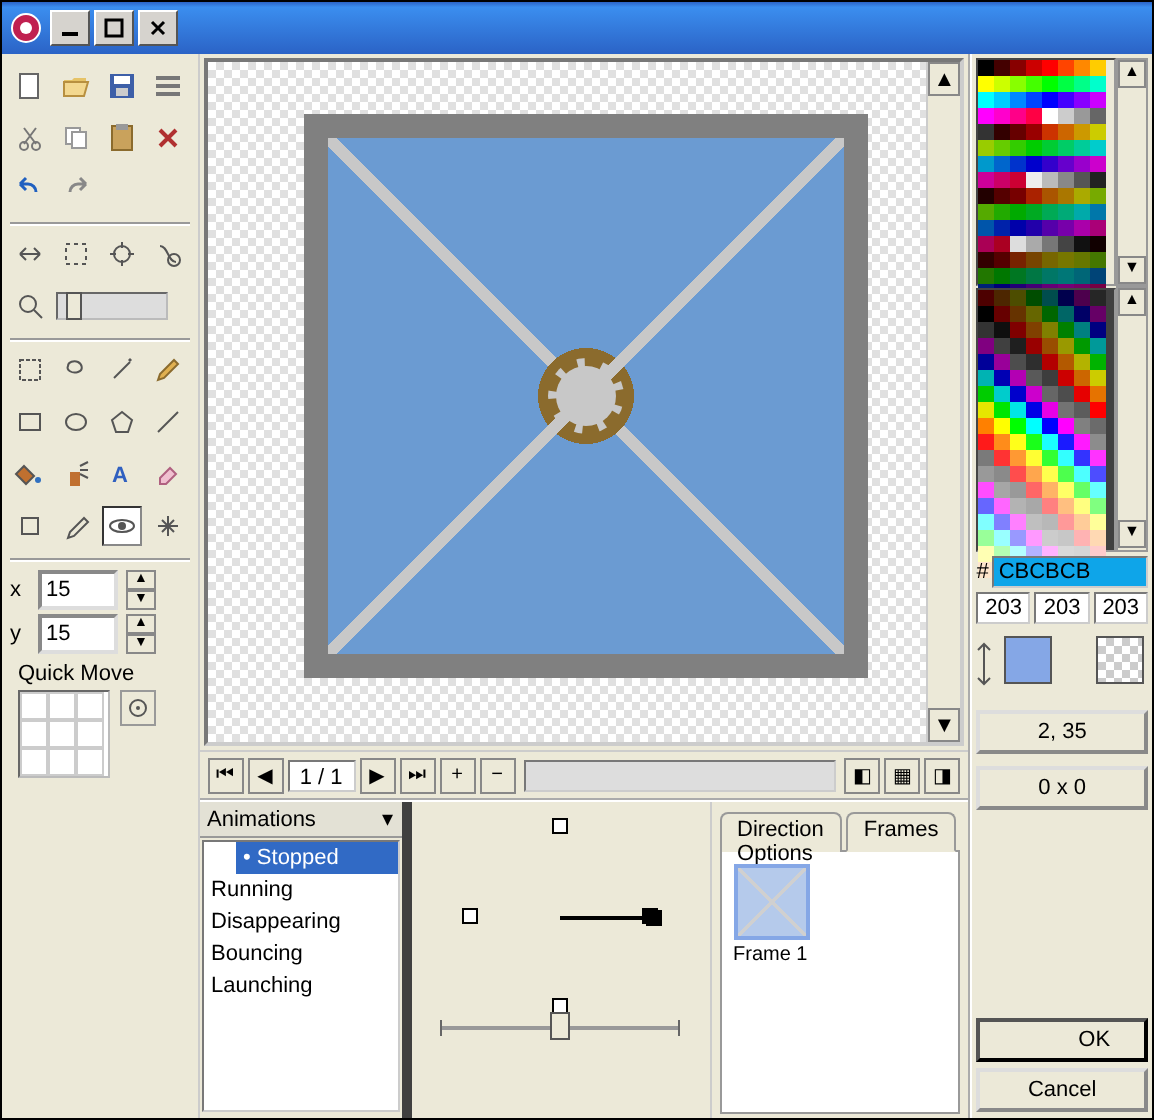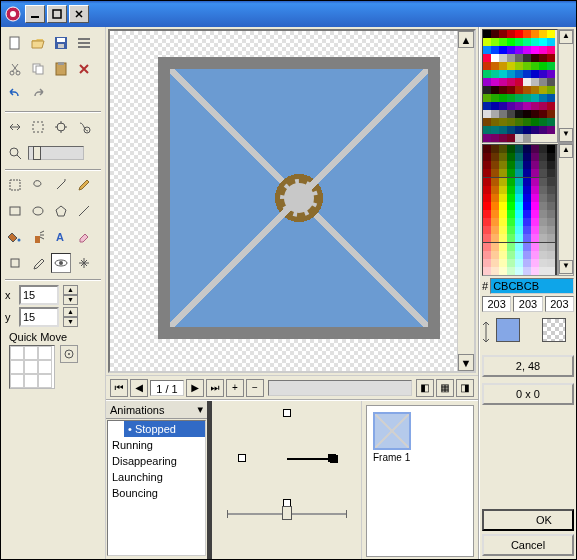--- a/index.html
+++ b/index.html
@@ -418,39 +418,43 @@
     <div class="bottom">
       <div class="anim-panel">
         <div class="panel-head">
           <span>Animations</span>
           <span class="arw">▾</span>
         </div>
         <div class="anim-list" id="anim-list">
             <div class="sel">• Stopped</div>
             <div>  Running</div>
             <div>  Disappearing</div>
+            <div>  Bouncing</div>
             <div>  Launching</div>
-            <div>  Bouncing</div>
           </div>
       </div>
 
       <div class="dir-panel">
         <div class="dir-sq">
           <div class="dir-handle" style="left:41px;top:-4px;"></div>
           <div class="dir-handle" style="left:41px;bottom:-4px;"></div>
           <div class="dir-handle" style="top:41px;left:-4px;"></div>
           <div class="dir-handle" style="top:41px;right:-4px;background:#000;"></div>
           <div class="dir-arrow"></div>
         </div>
         <div class="dir-slider">
             <div class="dir-thumb"></div>
           </div>
       </div>
 
       <div class="tabs-panel">
+        <div class="tabrow">
+          <div class="tab">Direction Options</div>
+          <div class="tab active">Frames</div>
+        </div>
         <div class="tabcontent">
           <div class="frame-thumb"></div>
           <div class="frame-label">Frame 1</div>
         </div>
       </div>
     </div>
   </div>
 
   <div class="right">
     <div class="pal-scroll">
@@ -746,21 +750,21 @@
       <div class="rgbin"><span>203</span></div>
     </div>
     <div class="swatch-row">
       <svg width="14" height="28" style="position:absolute;left:-2px;top:0;">
           <path d="M6 4v20M3 7l3-3 3 3M3 21l3 3 3-3" stroke="#555" fill="none"></path>
         </svg>
       <div class="swatch" style="background:#85A7E6;margin-left:14px;"></div>
       <div class="swatch swatch-checker" style="margin-left:20px;"></div>
     </div>
     <div class="btn3d">
-        <span>2, 48</span>
+        <span>2, 35</span>
       </div>
     <div class="btn3d">
         <span>0 x 0</span>
       </div>
     <div class="right-spacer"></div>
     <div class="right-btns">
       <div class="btn3d" style="border:2px solid #000; border-style: outset; font-weight:normal;padding-left:32px;">
           <span>OK</span>
         </div>
       <div class="btn3d">

